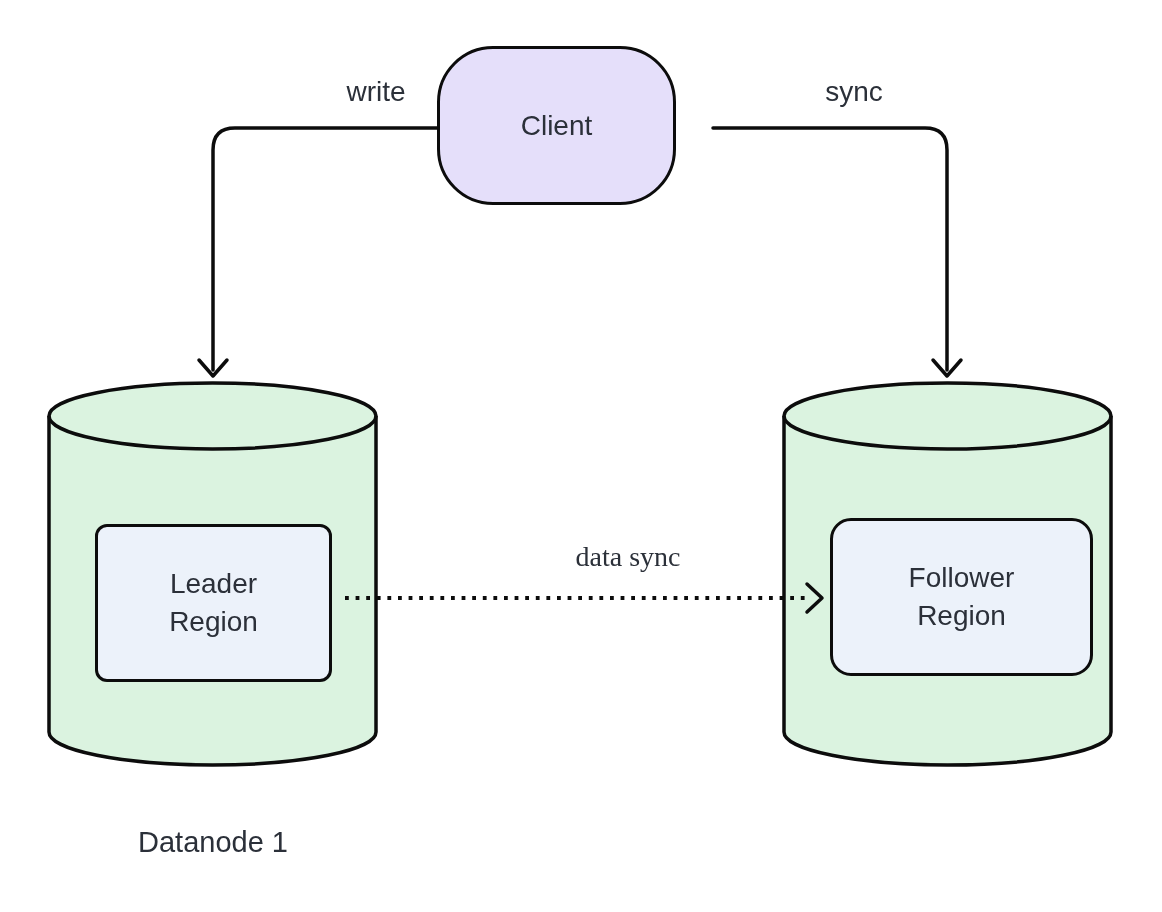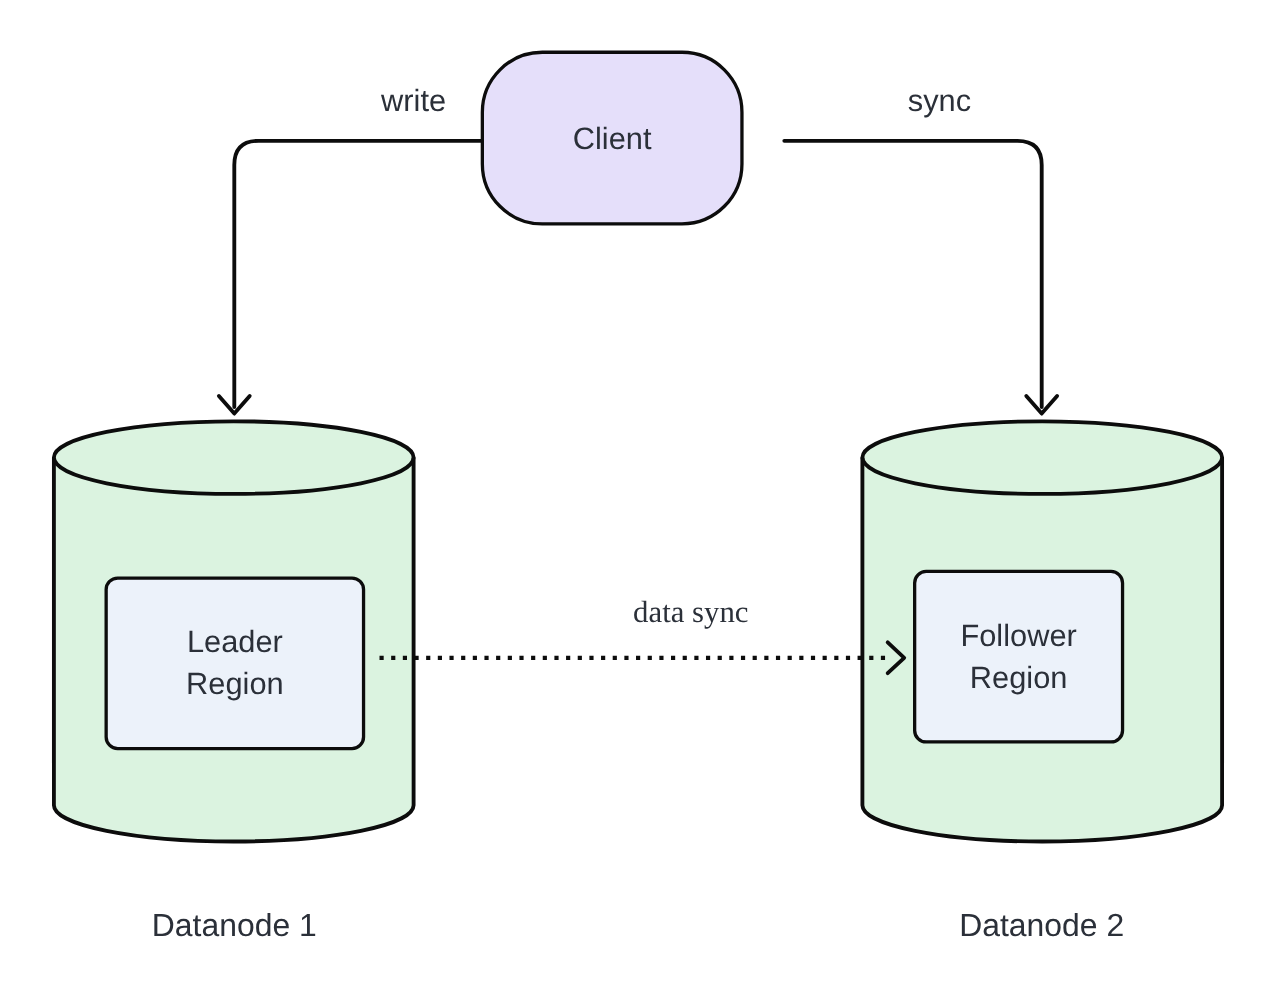--- a/index.html
+++ b/index.html
@@ -82,22 +82,23 @@
   }
   .leader-pos {
     left: 95px;
     top: 524px;
     width: 237px;
     height: 158px;
   }
   .follower-pos {
     left: 830px;
     top: 518px;
-    width: 192px;
+    width: 263px;
     height: 158px;
+    border-radius: 21px;
   }
   .edge-label {
     position: absolute;
     transform: translate(-50%, -50%);
     font-size: 28px;
     background: var(--background, #ffffff);
     padding: 0 4px;
     white-space: nowrap;
     margin-left: 32px;
   }
@@ -146,15 +147,14 @@
   </div>
 
   <div class="edge-label" style="left:344px; top:92px;">write</div>
 
   <div class="edge-label" style="left:822px; top:92px;">sync</div>
 
   <div class="edge-label" style="left:596px; top:557px;font-family:Liberation Serif, serif;">data sync</div>
 
   <div class="caption" style="left:213px; top:842px;">Datanode 1</div>
 
-  <div class="caption" style="left:947px; top:842px;">Datanode 2</div>
 
 </div>
 
 </body></html>

